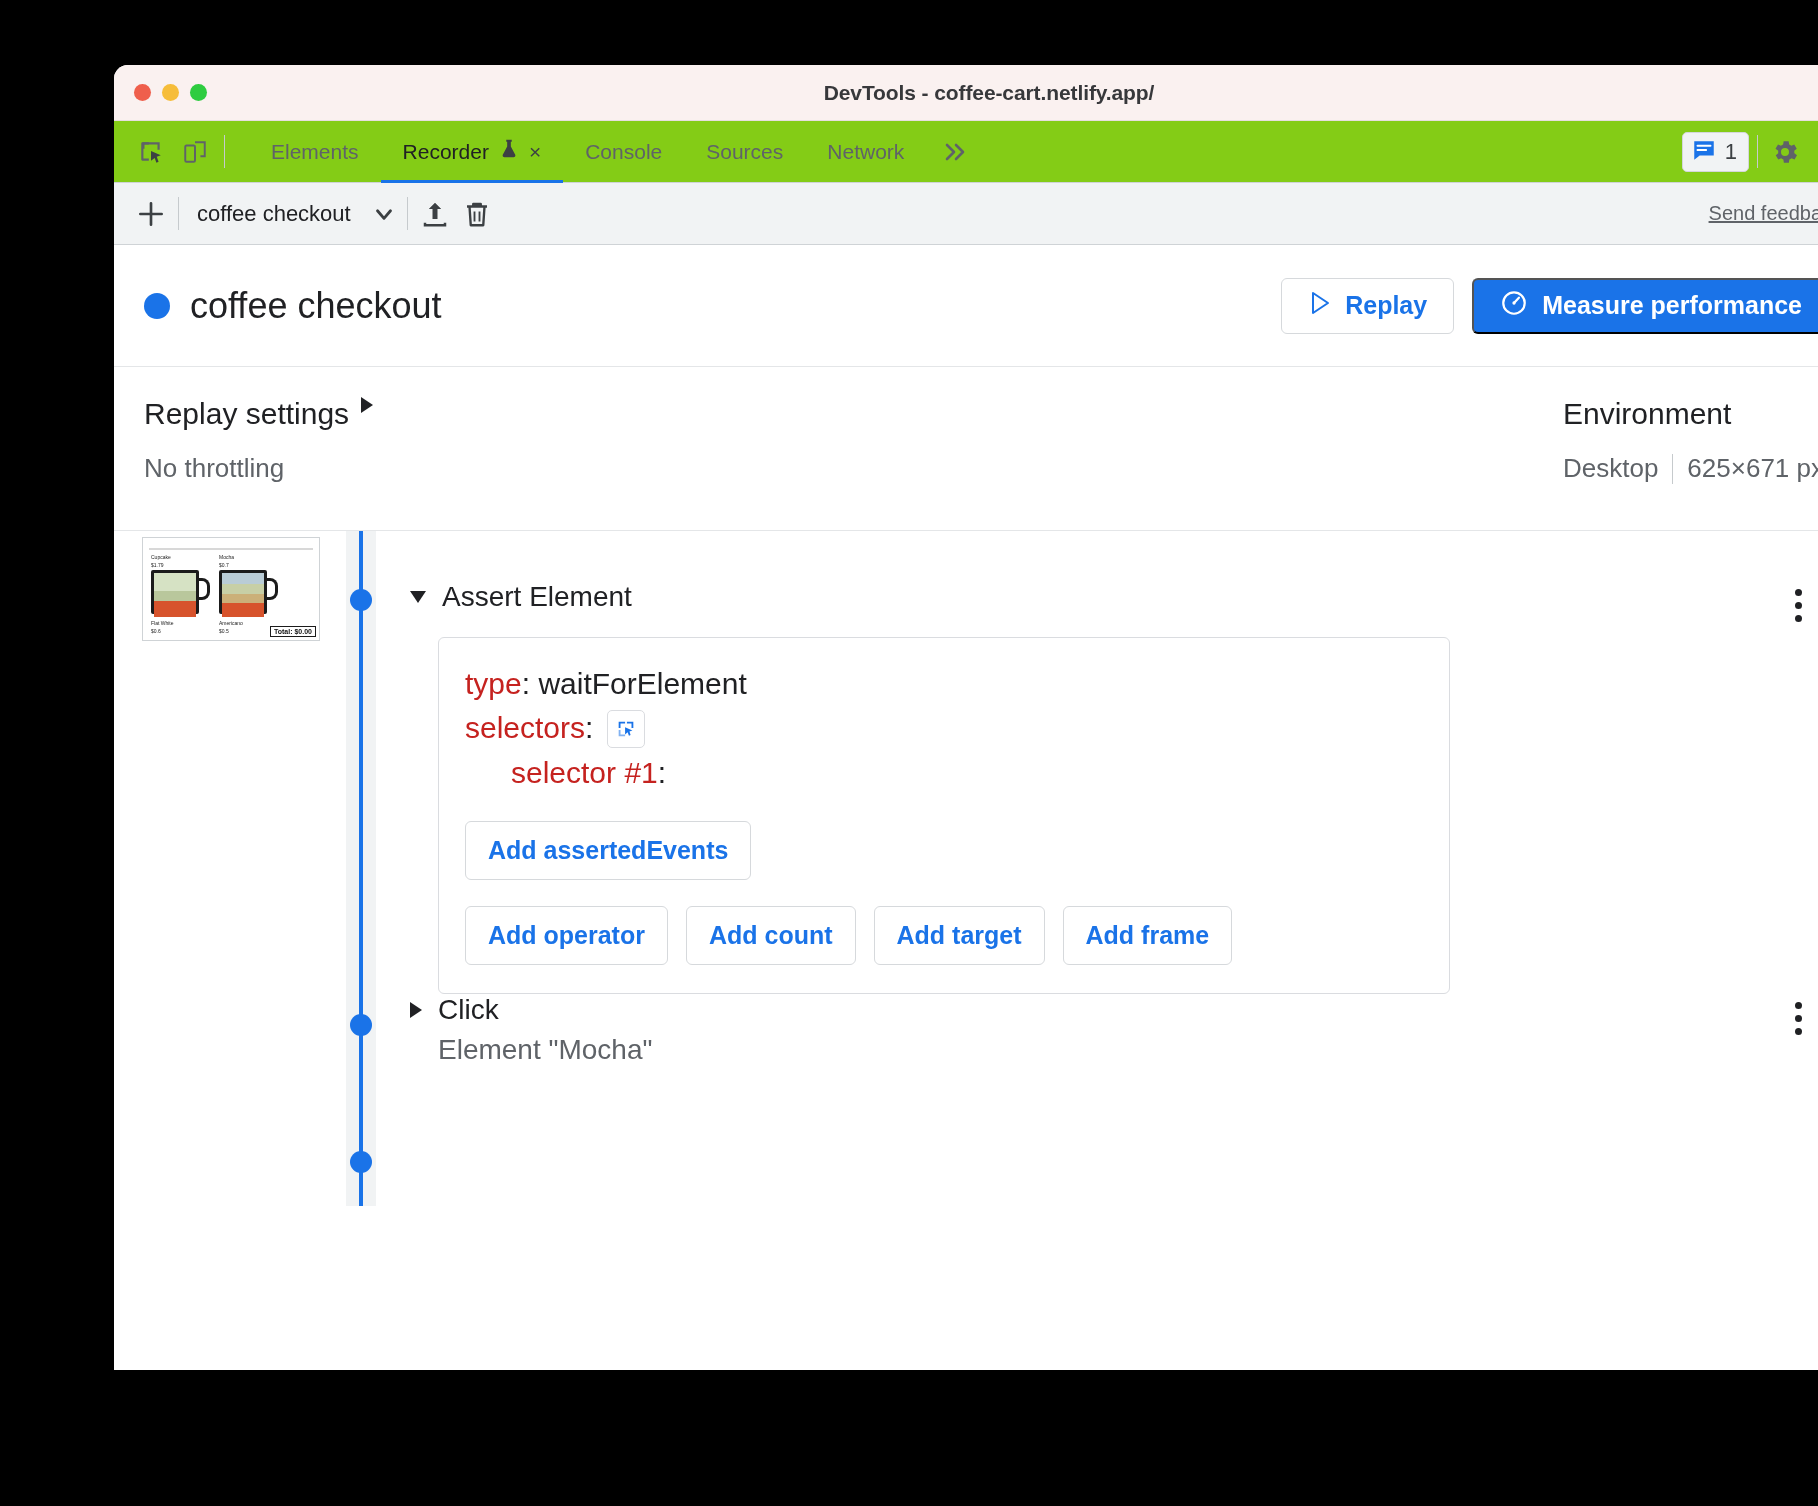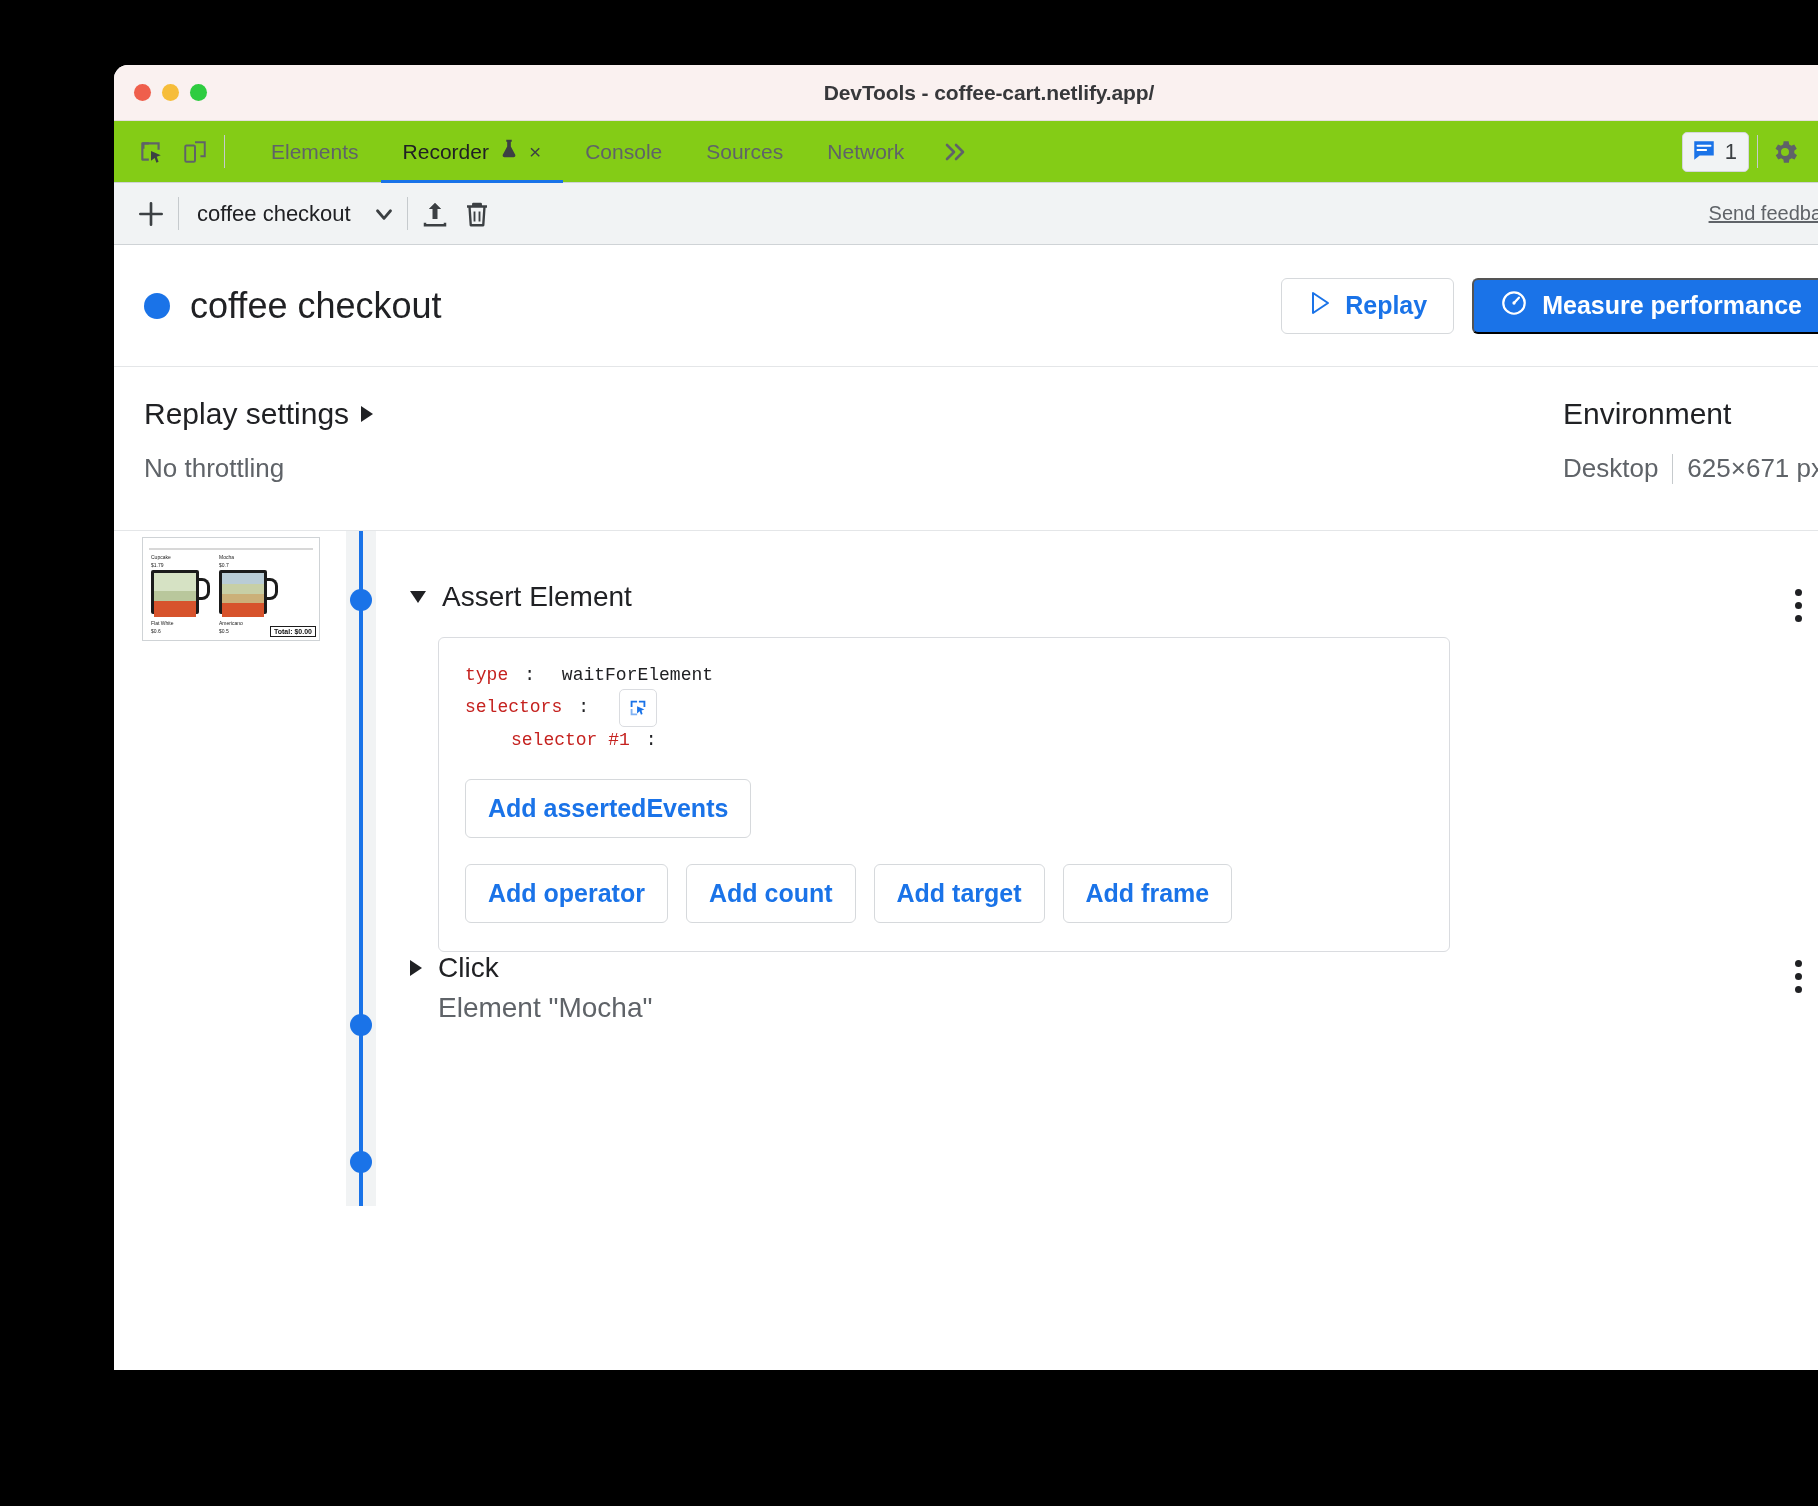--- a/index.html
+++ b/index.html
@@ -207,21 +207,21 @@
     display: flex;
     border-bottom: 1px solid #e4e6e8;
     background: #fff;
   }
   .settings-left { flex: 1; }
   .settings-right { text-align: left; }
   .settings-head {
     font-size: 30px;
     color: #202124;
     display: flex;
-    align-items: center;
+    align-items: flex-start;
     gap: 12px;
   }
   .settings-sub {
     margin-top: 22px;
     font-size: 26px;
     color: #5f6368;
     display: flex;
     align-items: center;
     gap: 14px;
   }
@@ -340,28 +340,27 @@
   .kebab i { width: 7px; height: 7px; border-radius: 50%; background: #202124; display: block; }
 
   .code-box {
     margin: 24px 0 0 28px;
     border: 1px solid #dadce0;
     border-radius: 6px;
     padding: 24px 26px 28px 26px;
     width: 1012px;
   }
   .code-line {
-    font-family: Liberation Mono, monospace;
-    font-size: 18px;
+    font-family: Liberation Sans, sans-serif;
+    font-size: 30px;
     color: #202124;
     line-height: 1.48;
     display: flex;
     align-items: center;
     white-space: pre;
-    gap: 16px;
   }
   .k { color: #c5221f; }
   .picker-btn {
     display: inline-flex;
     align-items: center; justify-content: center;
     width: 38px; height: 38px;
     border: 1px solid #dadce0;
     border-radius: 5px;
     margin-left: 14px;
     background: #fff;

